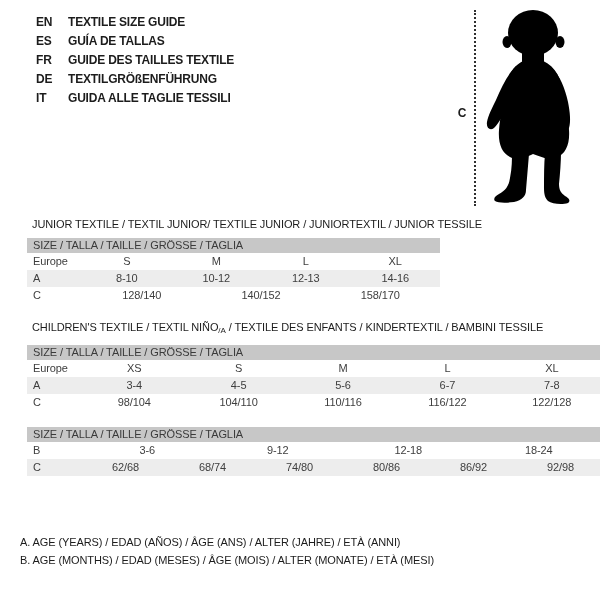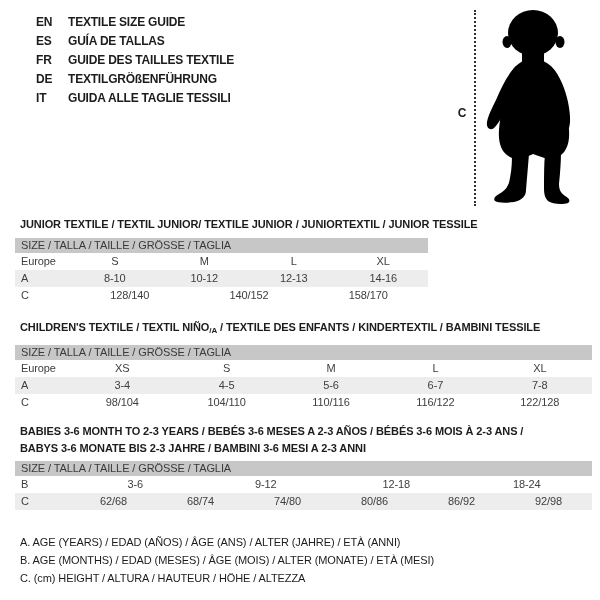--- a/index.html
+++ b/index.html
@@ -21,26 +21,26 @@
     border-left:2px dotted #2e2e2e; }
   .height-label { position:absolute; left:455px; top:106px; width:14px;
     font-size:12px; font-weight:bold; color:#1c1c1c; text-align:center; }
   .baby-figure { position:absolute; left:482px; top:8px; width:112px; height:198px; }
 
   
   .section { position:absolute; left:15px; }
   .section-junior  { top:217px; width:413px; }
   .section-children{ top:320px; width:577px; }
   .section-babies  { top:423px; width:577px; }
-  .section-title { margin-left:5px; font-size:11px; font-weight:bold;
+  .section-title { margin-left:17px; font-size:11px; font-weight:normal;
     letter-spacing:-0.1px; white-space:nowrap; color:#1c1c1c; line-height:14px; }
   .section-title .title-line { display:block; line-height:17px; }
   sub.small { font-size:8px; vertical-align:-2px; }
 
-  .size-table { margin-top:7px; width:100%; }
+  .size-table { margin-top:7px; width:100%;margin-left:12px; }
   .section-babies .size-table { margin-top:4px; }
   .thead { height:15px; line-height:15px; background:#c7c7c7;
     font-size:11px; color:#3a3a3a; padding-left:6px; letter-spacing:-0.1px; }
   .trow { display:flex; height:17px; line-height:17px;
     font-size:11px; color:#3e3e3e; letter-spacing:-0.1px; }
   .trow.stripe { background:#ededed; }
   .cell-label { width:55px; padding-left:6px; text-align:left; }
   .cell { flex:1; text-align:center; }
 
   
@@ -160,24 +160,20 @@
         <span class="cell">98/104</span>
         <span class="cell">104/110</span>
         <span class="cell">110/116</span>
         <span class="cell">116/122</span>
         <span class="cell">122/128</span>
       </div>
     </div>
   </div>
 
   <div class="section section-babies">
-    <div class="section-title">
-      <span class="title-line">BABIES 3-6 MONTH TO 2-3 YEARS / BEBÉS 3-6 MESES A 2-3 AÑOS / BÉBÉS 3-6 MOIS À 2-3 ANS /</span>
-      <span class="title-line">BABYS 3-6 MONATE BIS 2-3 JAHRE / BAMBINI 3-6 MESI A 2-3 ANNI</span>
-    </div>
     <div class="size-table">
       <div class="thead">
         <span>SIZE / TALLA / TAILLE / GRÖSSE / TAGLIA</span>
       </div>
       <div class="trow">
         <span class="cell-label">B</span>
         <span class="cell">3-6</span>
         <span class="cell">9-12</span>
         <span class="cell">12-18</span>
         <span class="cell">18-24</span>
@@ -190,16 +186,15 @@
         <span class="cell">80/86</span>
         <span class="cell">86/92</span>
         <span class="cell">92/98</span>
       </div>
     </div>
   </div>
 
   <div class="footnotes">
     <div class="footnote">A. AGE (YEARS) / EDAD (AÑOS) / ÂGE (ANS) / ALTER (JAHRE) / ETÀ (ANNI)</div>
     <div class="footnote">B. AGE (MONTHS) / EDAD (MESES) / ÂGE (MOIS) / ALTER (MONATE) / ETÀ (MESI)</div>
-    <div class="footnote">C. (cm) HEIGHT / ALTURA / HAUTEUR / HÖHE / ALTEZZA</div>
   </div>
 
 </div>
 
 </body></html>

